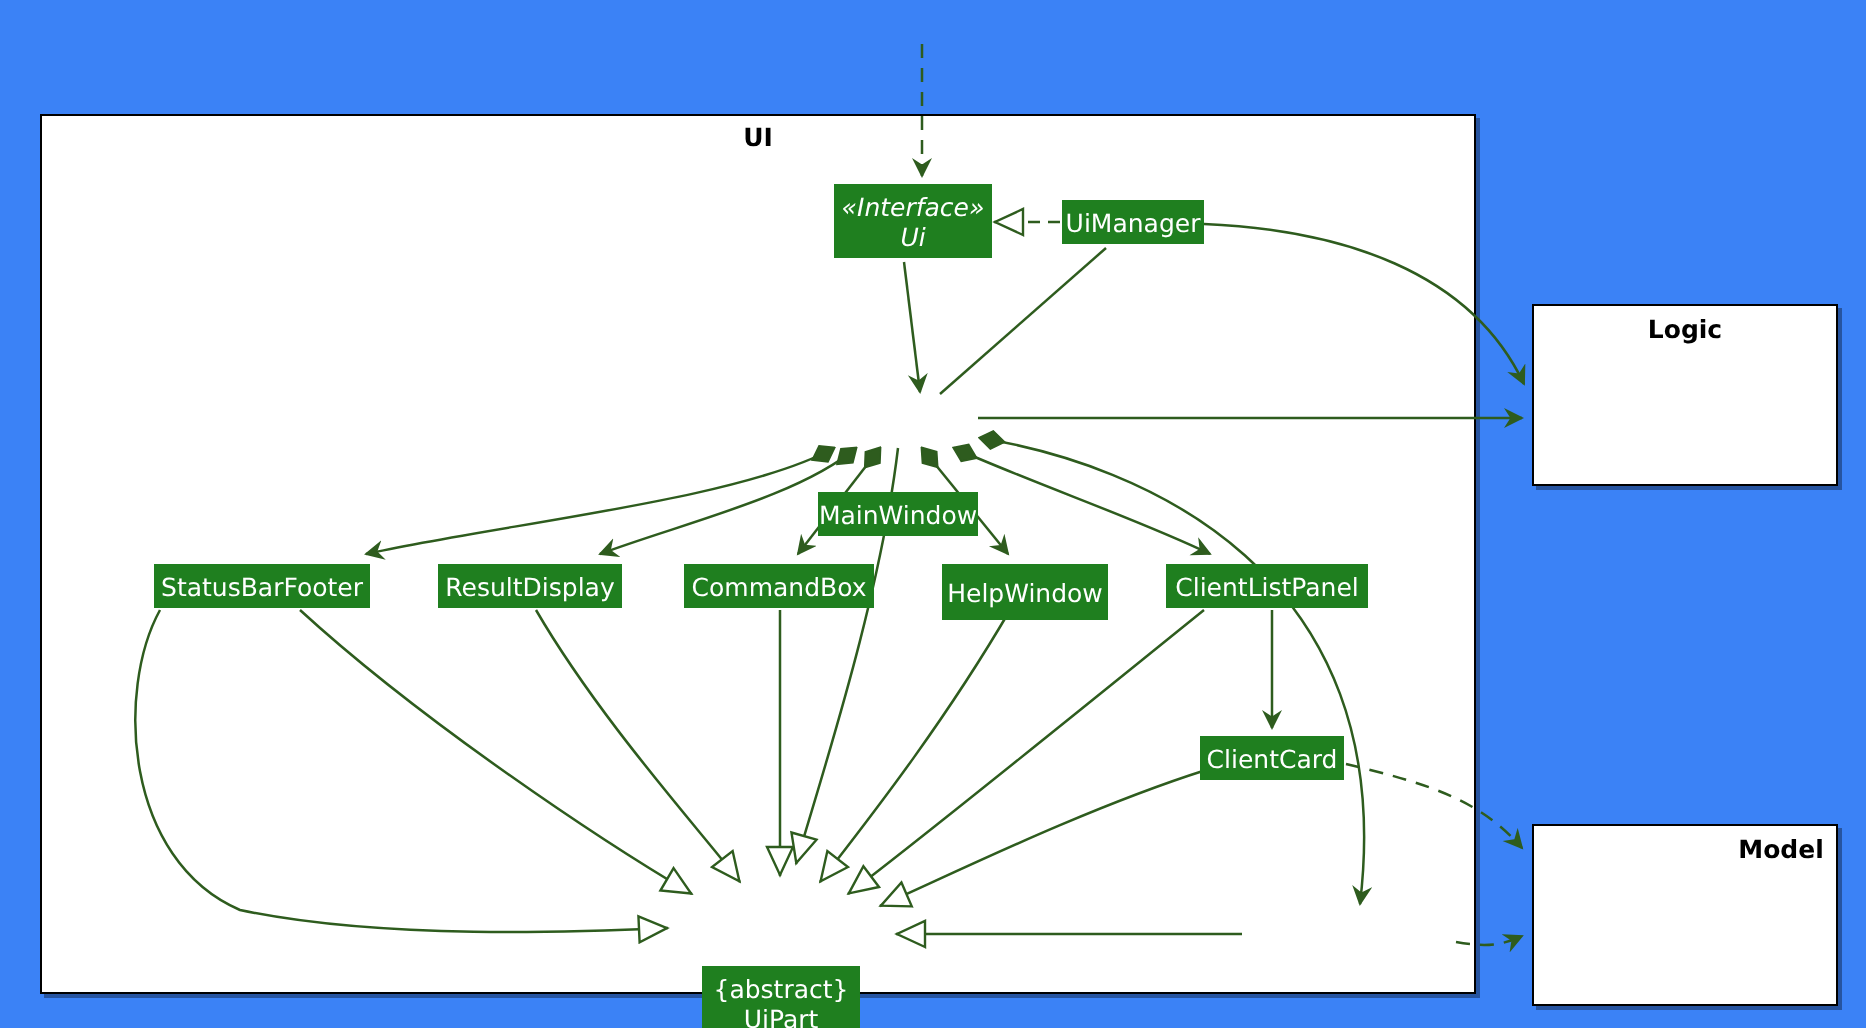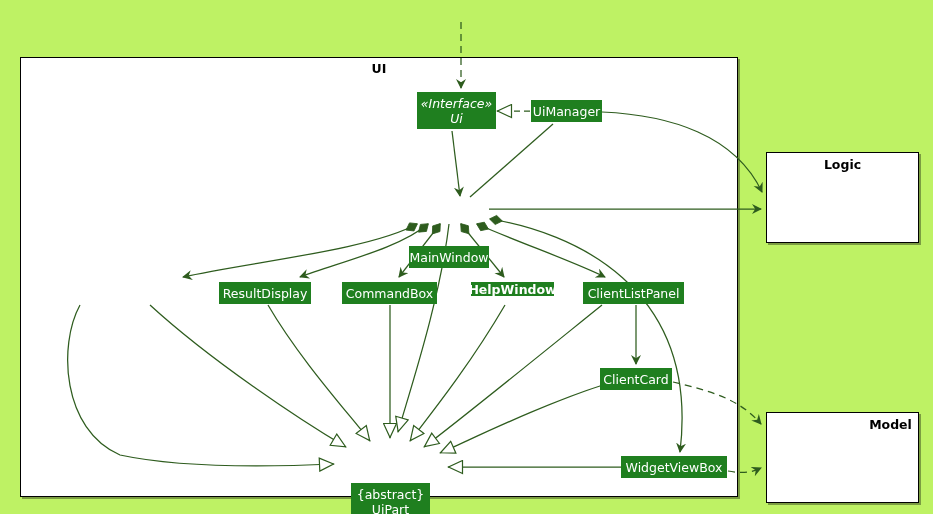--- a/index.html
+++ b/index.html
@@ -4,21 +4,21 @@
 <style>
   html, body {
     margin: 0;
     padding: 0;
     background: #ffffff;
   }
   #canvas {
     position: relative;
     width: 933px;
     height: 514px;
-    background: #bef264;
+    background: #3b82f6;
     font-family: "DejaVu Sans", sans-serif;
     overflow: hidden;
   }
   svg.edges {
     position: absolute;
     left: 0;
     top: 0;
     width: 933px;
     height: 514px;
     pointer-events: none;
@@ -137,43 +137,43 @@
   </div>
 
   <div class="node" style="left:531px; top:100px; width:71px; height:22px;">
     <span class="l1">UiManager</span>
   </div>
 
   <div class="node" style="left:409px; top:198px; width:80px; height:22px;margin-top:48px;">
     <span class="l1">MainWindow</span>
   </div>
 
+  <div class="node" style="left:77px; top:282px; width:108px; height:22px;">
+    <span class="l1">StatusBarFooter</span>
+  </div>
 
   <div class="node" style="left:219px; top:282px; width:92px; height:22px;">
     <span class="l1">ResultDisplay</span>
   </div>
 
   <div class="node" style="left:342px; top:282px; width:95px; height:22px;">
     <span class="l1">CommandBox</span>
   </div>
 
-  <div class="node" style="left:471px; top:282px; width:83px; height:14px;font-weight:bold;">
+  <div class="node" style="left:471px; top:282px; width:83px; height:28px;">
     <span class="l1">HelpWindow</span>
   </div>
 
   <div class="node" style="left:583px; top:282px; width:101px; height:22px;justify-content:center;">
     <span class="l1">ClientListPanel</span>
   </div>
 
   <div class="node" style="left:600px; top:368px; width:72px; height:22px;">
     <span class="l1">ClientCard</span>
   </div>
 
-  <div class="node" style="left:621px; top:456px; width:106px; height:22px;">
-    <span class="l1">WidgetViewBox</span>
-  </div>
 
   <div class="node abst" style="left:351px; top:449px; width:79px; height:37px;margin-top:34px;">
     <span class="l1">{abstract}</span>
     <span class="l2">UiPart</span>
   </div>
 
 </div>
 
 </body></html>

